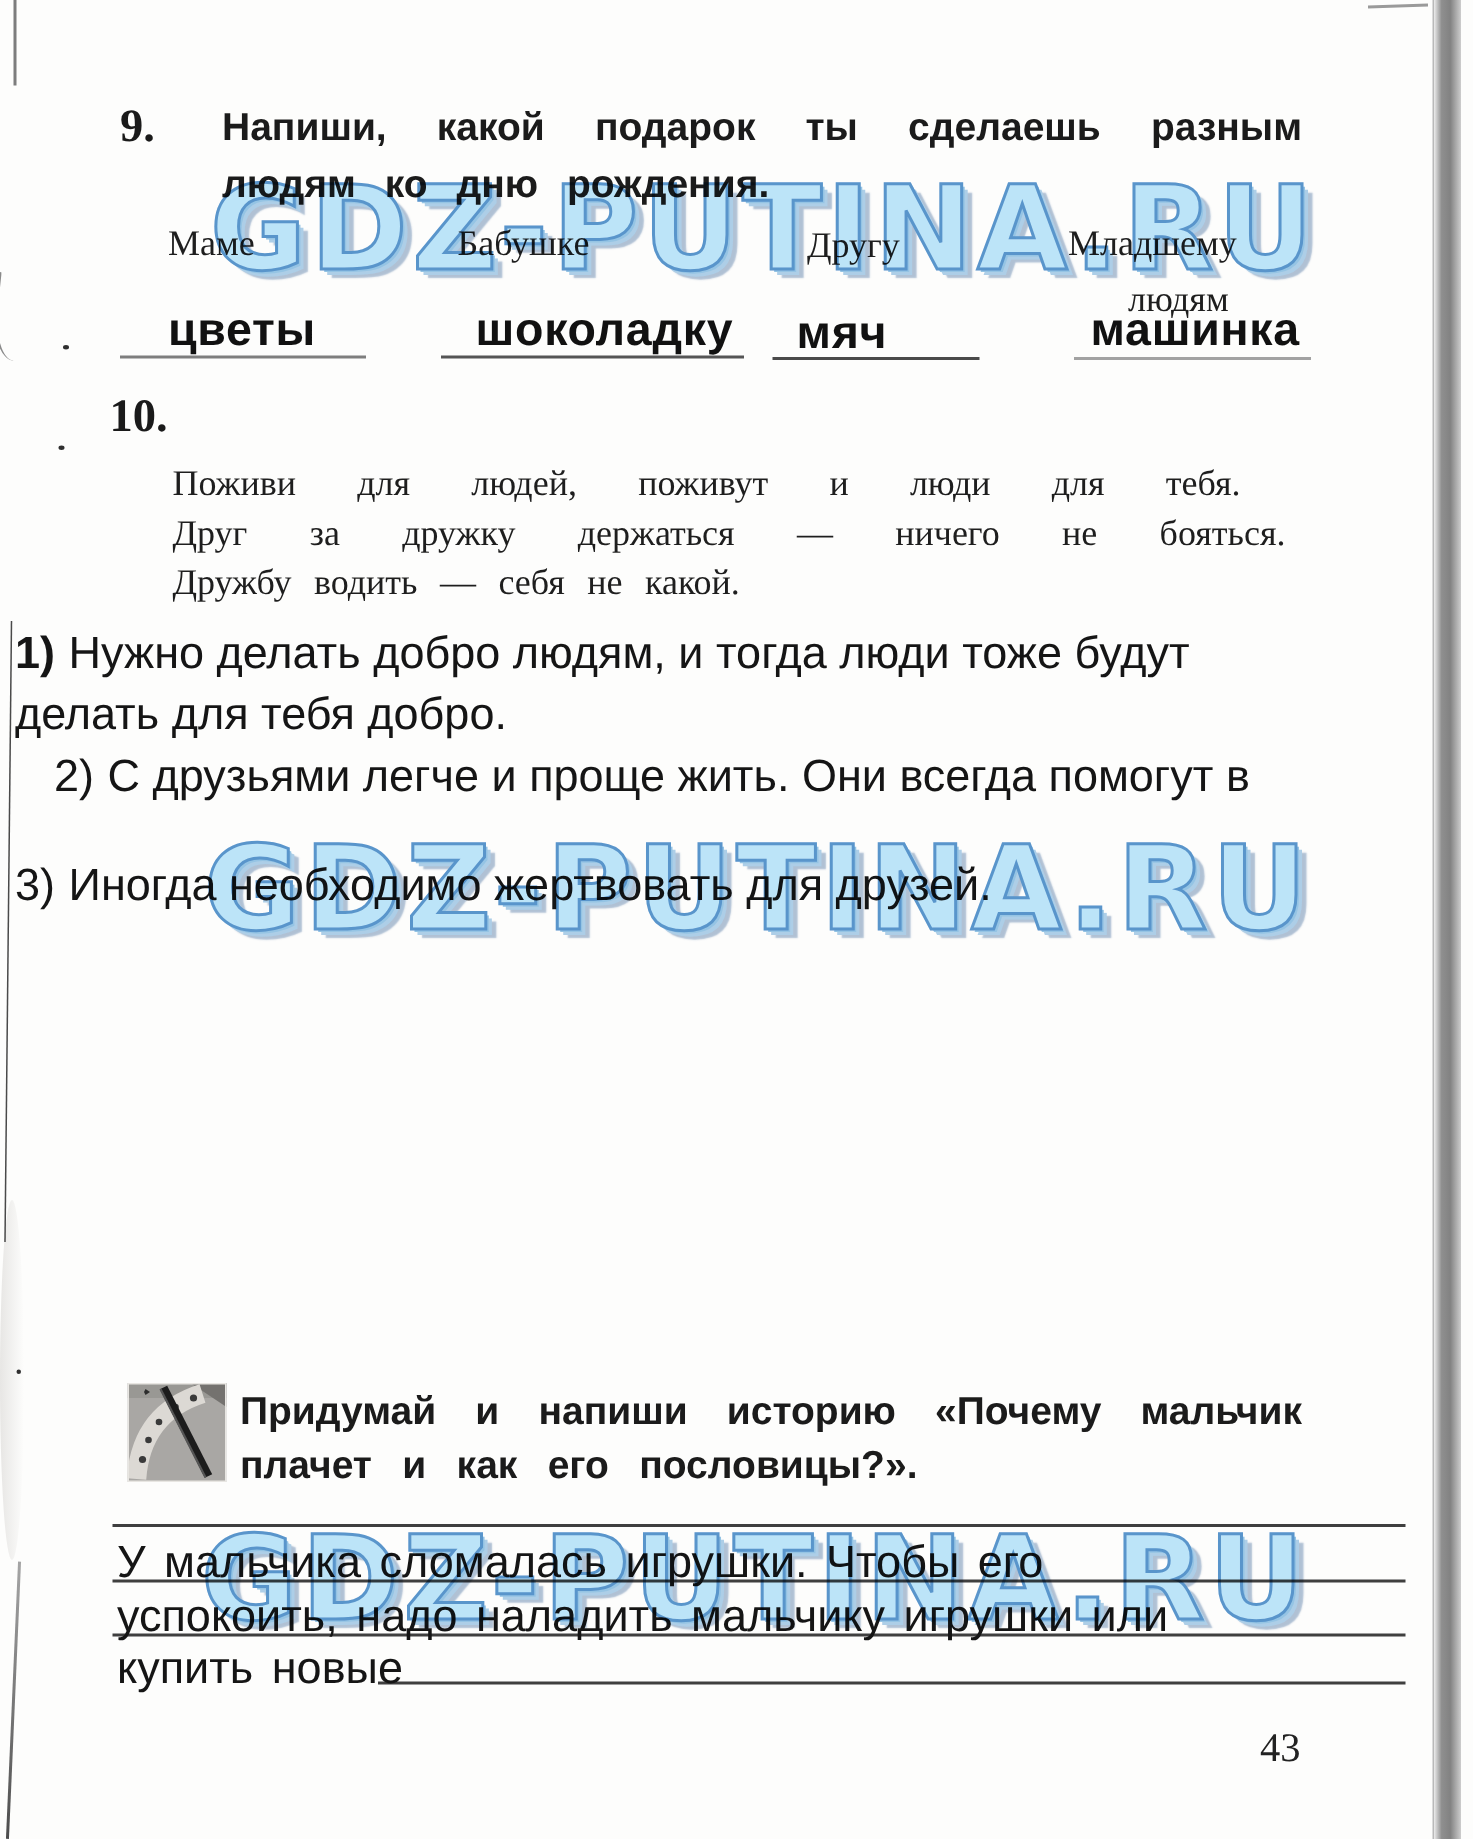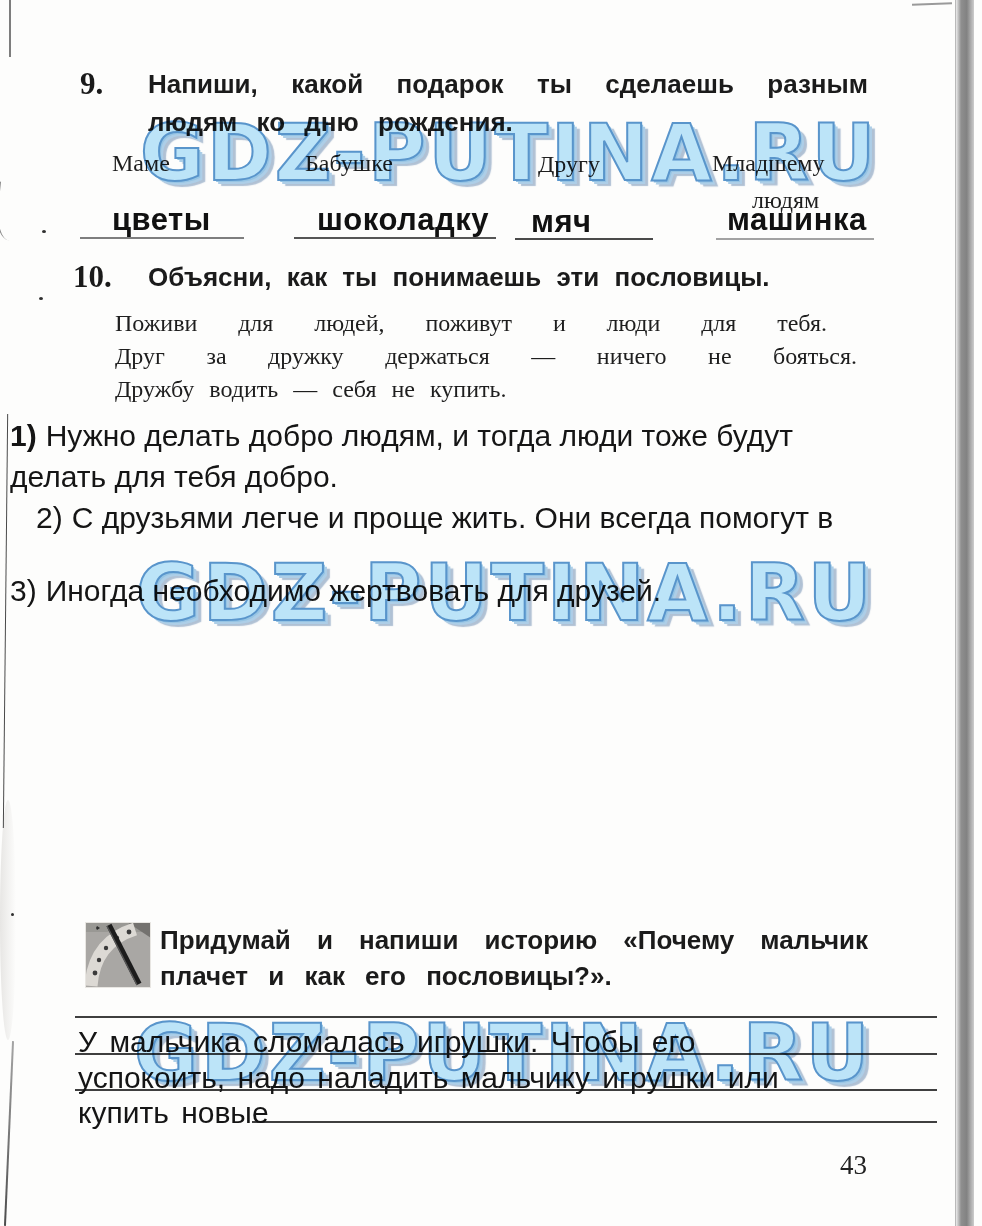--- a/index.html
+++ b/index.html
@@ -84,25 +84,24 @@
   <div class="gift-answer" style="left:317px;top:204px;">шоколадку</div>
   <div class="gift-answer" style="left:531px;top:206px;">мяч</div>
   <div class="gift-answer" style="left:727px;top:204px;text-align:right;">машинка</div>
 
   <div class="gift-underline" style="left:80px;top:237px;width:164px;background:#7e7e7e;"></div>
   <div class="gift-underline" style="left:294px;top:237px;width:202px;background:#555;"></div>
   <div class="gift-underline" style="left:515px;top:238px;width:138px;background:#4a4a4a;"></div>
   <div class="gift-underline" style="left:716px;top:238px;width:158px;background:#a2a2a2;"></div>
 
   <div class="ex-number" style="left:73px;top:261px;">10.</div>
-  <div class="task-sans" style="left:148px;top:263px;word-spacing:8px;">Объясни, как ты понимаешь эти пословицы.</div>
 
   <div class="serif-line just" style="left:115px;top:310px;width:712px;">Поживи для людей, поживут и люди для тебя.</div>
   <div class="serif-line just" style="left:115px;top:343px;width:742px;">Друг за дружку держаться — ничего не бояться.</div>
-  <div class="serif-line" style="left:115px;top:376px;word-spacing:9px;">Дружбу водить — себя не купить.</div>
+  <div class="serif-line" style="left:115px;top:376px;word-spacing:9px;">Дружбу водить — себя не какой.</div>
 
   <div class="answers-left-border"></div>
   <div class="hand-line" style="left:10px;top:420px;"><b class="pfx">1)</b><span>Нужно делать добро людям, и тогда люди тоже будут</span></div>
   <div class="hand-line" style="left:10px;top:461px;"><span>делать для тебя добро.</span></div>
   <div class="hand-line" style="left:10px;top:502px;margin-left:26px;"><span class="pfx">2)</span><span>С друзьями легче и проще жить. Они всегда помогут в</span></div>
   <div class="hand-line" style="left:10px;top:575px;"><span class="pfx">3)</span><span>Иногда необходимо жертвовать для друзей.</span></div>
 
   <svg class="story-icon" viewBox="0 0 66 66">
     <rect x="0" y="0" width="66" height="66" fill="#a9a7a4"></rect>
     <rect x="0" y="0" width="66" height="10" fill="#8f8d8a" opacity="0.6"></rect>

